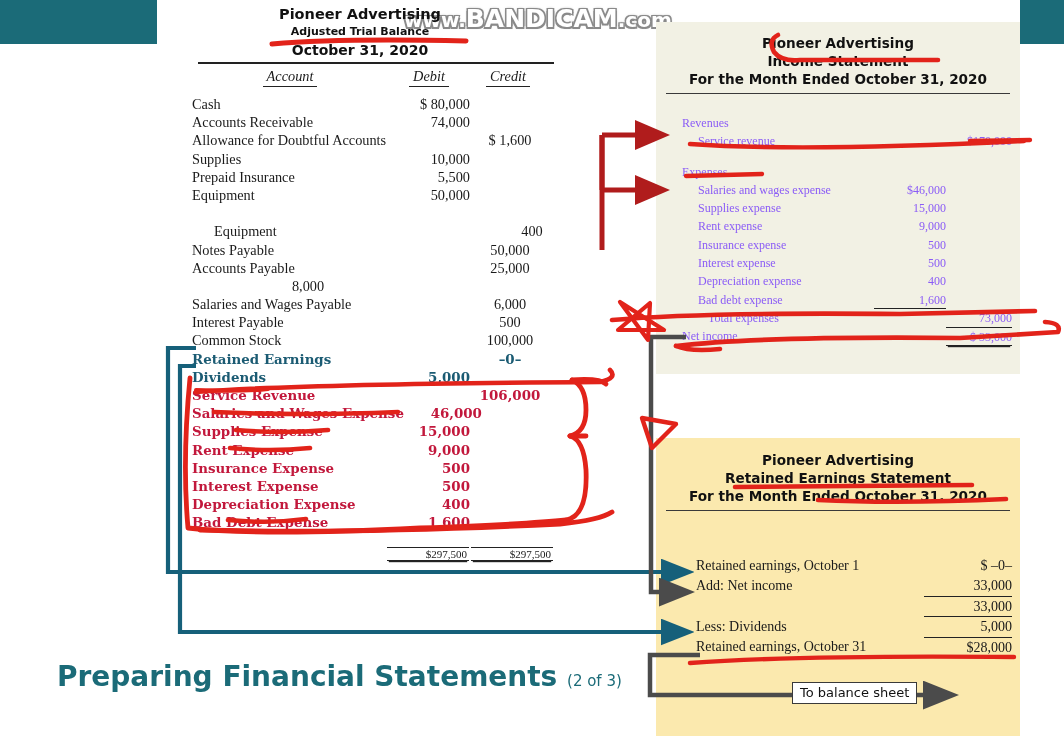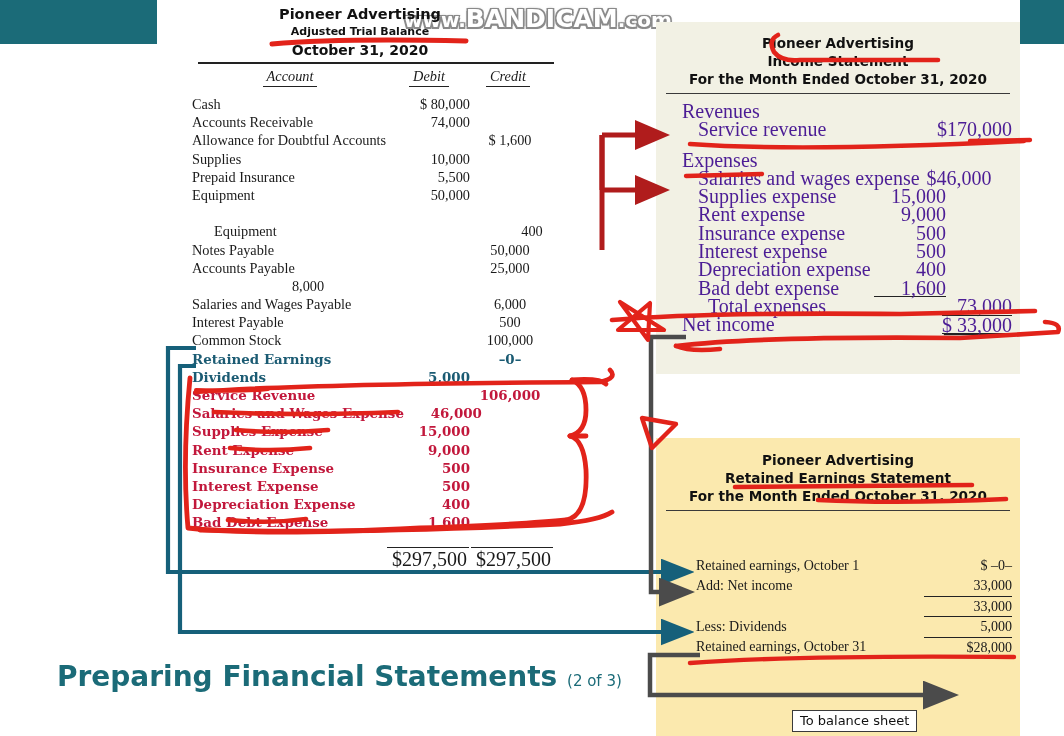--- a/index.html
+++ b/index.html
@@ -44,35 +44,35 @@
   .tb-head .c-deb{flex:0 0 78px;text-align:center;}
   .tb-head .c-cre{flex:0 0 80px;text-align:center;}
   .tb-head span{border-bottom:1.3px solid #222;padding:0 4px 1px 4px;display:inline-block;font-style:italic;}
   .tb-row{display:flex;line-height:18.2px;height:18.2px;white-space:nowrap;}
   .tb-row .c-acct{flex:0 0 200px;text-align:left;padding-left:2px;}
   .tb-row .c-deb{flex:0 0 78px;text-align:right;}
   .tb-row .c-cre{flex:0 0 80px;text-align:center;}
   .tb-row.indent .c-acct{padding-left:24px;}
   .tb-row.red{color:#c2183c;font-weight:bold;font-family:"DejaVu Serif", serif;font-size:13.4px;}
   .tb-row.teal{color:#1b5b73;font-weight:bold;font-family:"DejaVu Serif", serif;font-size:13.4px;}
-  .tb-total{display:flex;margin-top:15px;font-size:20px;}
+  .tb-total{display:flex;margin-top:15px;font-size:11px;}
   .tb-total .c-acct{flex:0 0 196px;}
   .tb-total .c-deb,.tb-total .c-cre{
     flex:0 0 80px;text-align:right;
     border-top:1.2px solid #222;border-bottom:1.2px solid #222;
     box-shadow:0 3px 0 -1.8px #222;margin:0 1px;padding-right:2px;
   }
 
   
   #income-statement{left:656px;top:22px;width:364px;height:352px;background:#f2f1e4;}
   .pnl-title{text-align:center;font-family:"DejaVu Sans", sans-serif;
     font-weight:bold;color:#111;font-size:13.6px;line-height:18px;}
   .pnl-rule{height:1.3px;background:#3a3a3a;margin:5px 10px 0 10px;}
-  .is-body{position:absolute;left:26px;top:80px;width:330px;
-    font-size:20px;color:#4c1d95;}
+  .is-body{position:absolute;left:26px;top:92px;width:330px;
+    font-size:12px;color:#8b5cf6;}
   .is-row{display:flex;line-height:18.3px;height:18.3px;white-space:nowrap;}
   .is-row .lbl{flex:1 1 auto;}
   .is-row .v1{flex:0 0 72px;text-align:right;}
   .is-row .v2{flex:0 0 66px;text-align:right;}
   .is-row.i1 .lbl{padding-left:16px;}
   .is-row.i2 .lbl{padding-left:26px;}
   .ul-thin .v1{border-bottom:1.1px solid #222;}
   .dbl .v2{border-top:1.1px solid #222;border-bottom:1.1px solid #222;
            box-shadow:0 3px 0 -1.8px #222;}
 
@@ -88,21 +88,21 @@
   
   #page-title{left:48px;top:660px;font-family:"DejaVu Sans", sans-serif;
     font-weight:bold;font-size:28px;color:#1b6b78;white-space:nowrap;margin-left:9px;}
   #page-title .count{font-size:15px;font-weight:normal;}
 
   
   #to-balance-sheet{
     left:792px;top:682px;
     background:#ffffff;border:1.4px solid #3a3a3a;
     font-family:"DejaVu Sans", sans-serif;font-size:13px;color:#111;
-    padding:2px 7px 3px 7px;white-space:nowrap;margin-top:28px;
+    padding:2px 7px 3px 7px;white-space:nowrap;
   }
 
   svg.overlay{position:absolute;left:0;top:0;width:1064px;height:736px;pointer-events:none;}
 </style>
 </head>
 <body>
 
 <div class="abs" id="teal-bar-left"></div>
 <div class="abs" id="teal-bar-right"></div>
 

